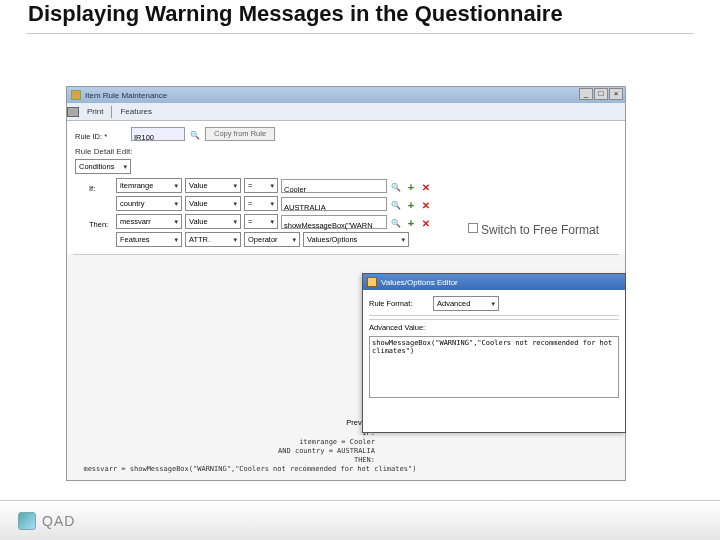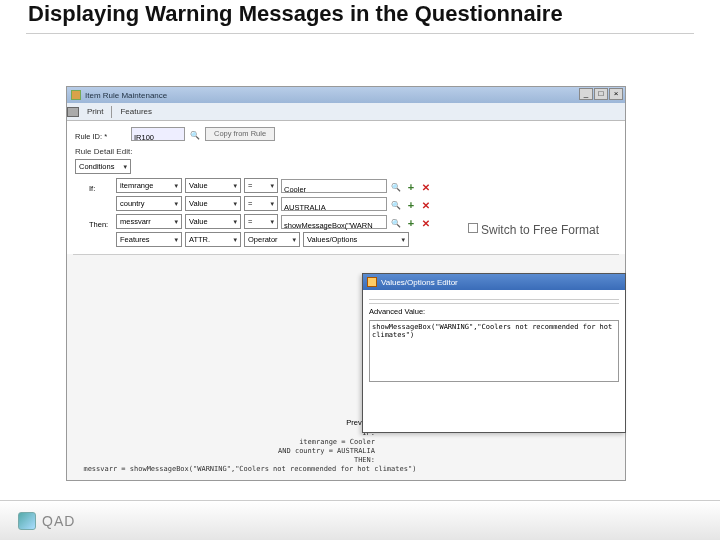--- a/index.html
+++ b/index.html
@@ -166,20 +166,26 @@
 THEN:
   messvarr = showMessageBox("WARNING","Coolers not recommended for hot climates")</div>
   </div>
 
   <div class="popup">
     <div class="ptitle">
       <span class="picon"></span>
       <span>Values/Options Editor</span>
     </div>
     <div class="pbody">
+      <div class="prow">
+        <span style="width:60px">Rule Format:</span>
+        <span class="sel w60">
+            <span>Advanced</span>
+          </span>
+      </div>
       <div class="hr"></div>
       <div class="hr"></div>
       <div class="prow">
           <span>Advanced Value:</span>
         </div>
       <div class="ta">showMessageBox("WARNING","Coolers not recommended for hot climates")</div>
     </div>
   </div>
 </div>
 

